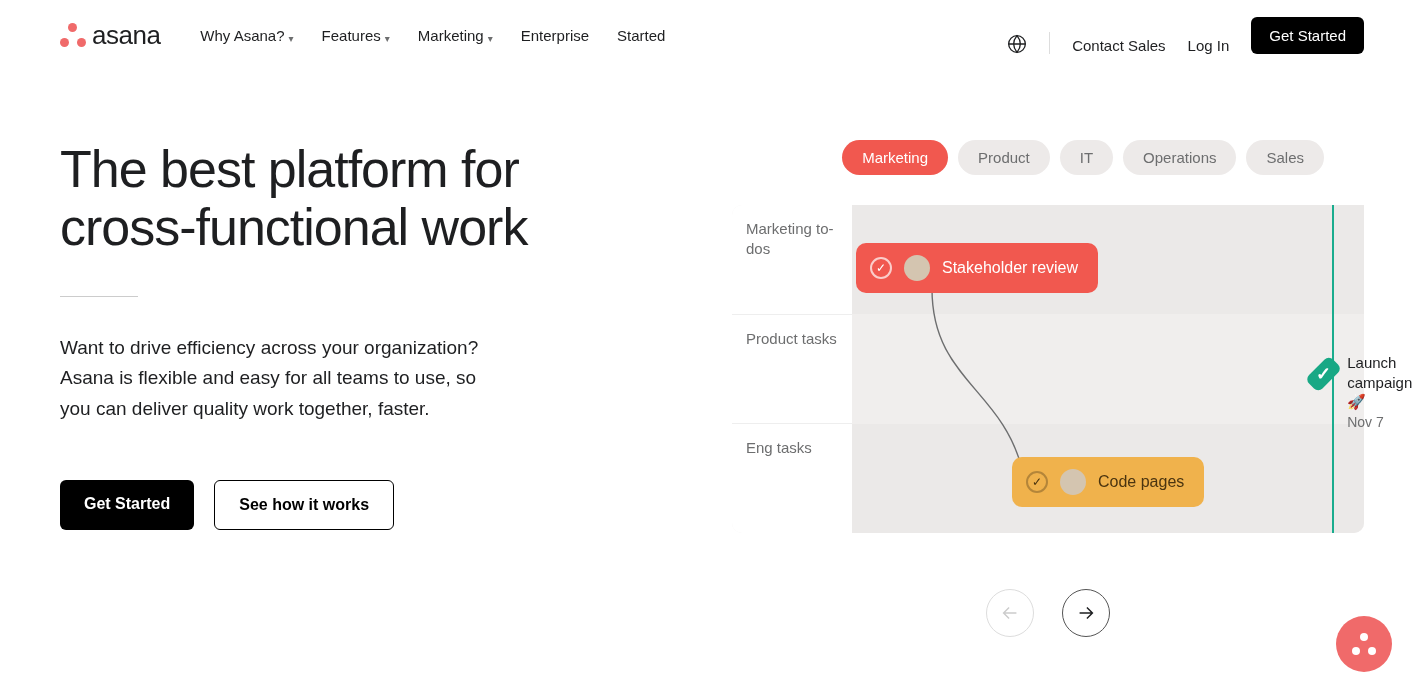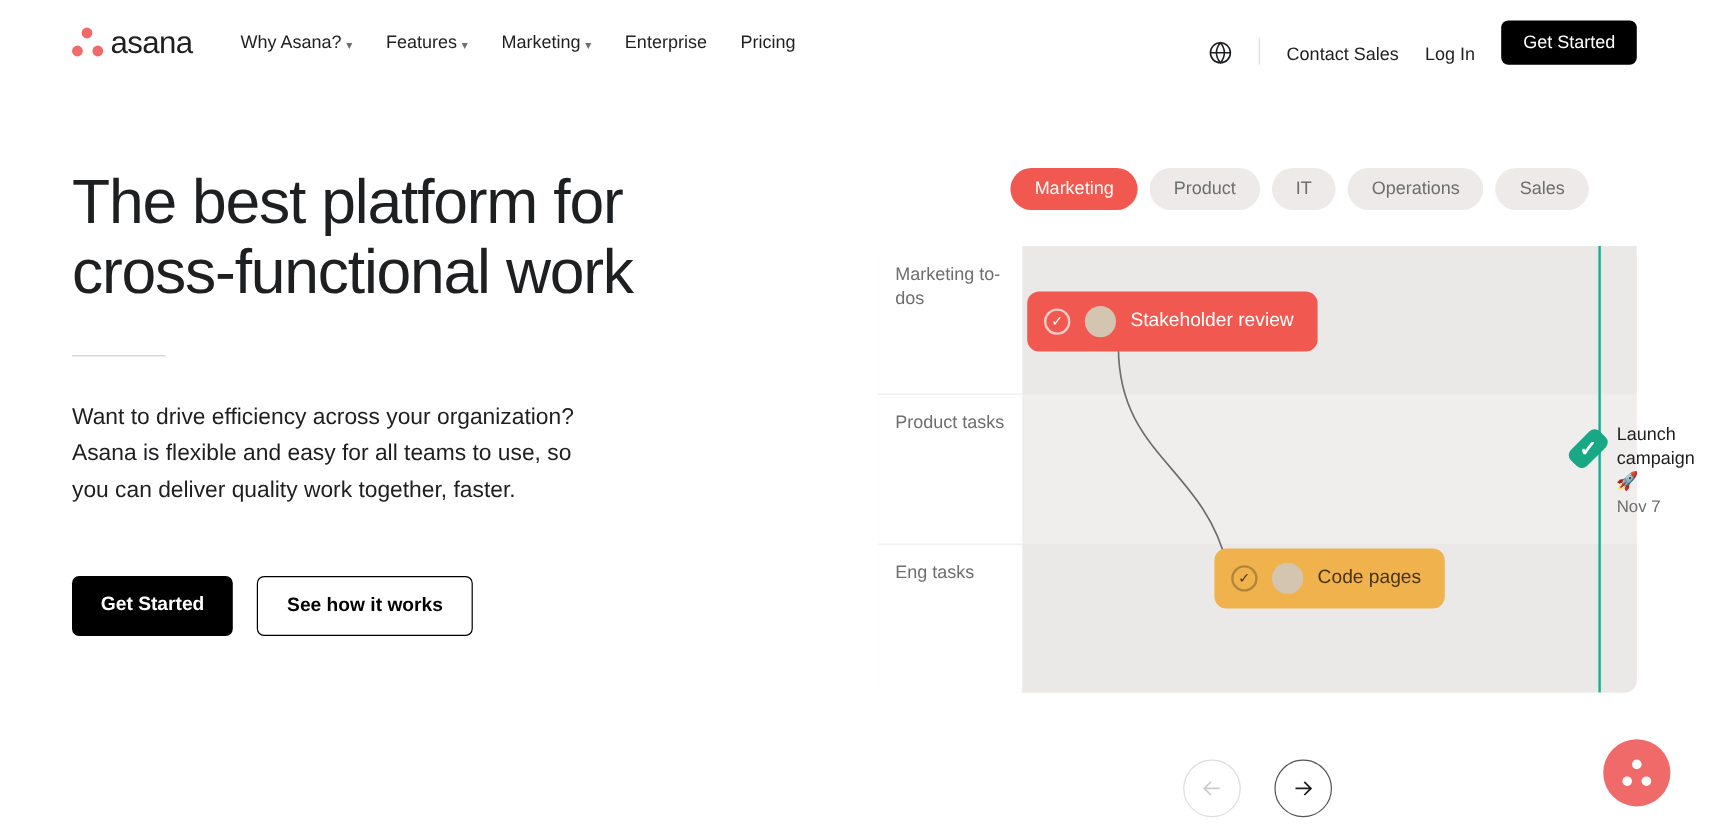--- a/index.html
+++ b/index.html
@@ -32,21 +32,21 @@
 .hero-ctas { display:flex; gap:20px; margin-top:56px;}
 .btn-primary { background:#000; color:#fff; padding:15px 24px; border-radius:6px; font-size:16px; font-weight:600; cursor:pointer;}
 .btn-outline { background:#fff; color:#000; padding:15px 24px; border:1px solid #000; border-radius:6px; font-size:16px; font-weight:600; cursor:pointer;}
 
 
 .hero-right { flex:1; display:flex; flex-direction:column; align-items:flex-end;}
 .tabs { display:flex; gap:10px; margin-bottom:30px; padding-right:40px;}
 .tab { padding:9px 20px; border-radius:30px; background:#edeae9; color:#6d6e6f; font-size:15px; font-weight:500; cursor:pointer;}
 .tab.active { background:#f1584f; color:#fff;}
 
-.timeline { width:632px; height:372px; background:#f5f3f3; border-radius:10px; display:flex; position:relative;}
+.timeline { width:632px; height:328px; background:#f5f3f3; border-radius:10px; display:flex; position:relative;}
 .tl-side { width:120px; background:#fff; border-radius:10px 0 0 10px; display:flex; flex-direction:column;}
 .tl-sec { flex:1; padding:14px 14px; font-size:15px; color:#6d6e6f; border-bottom:1px solid #eee; line-height:1.3;}
 .tl-sec:last-child{border-bottom:none;}
 .tl-body { flex:1; position:relative;}
 .tl-row-bg { position:absolute; left:0; right:0; height:33.33%; }
 .tl-row-bg:nth-child(1){top:0; background:#ebe9e8;}
 .tl-row-bg:nth-child(2){top:33.33%; background:#f0eeed;}
 .tl-row-bg:nth-child(3){top:66.66%; background:#ebe9e8; border-radius:0 0 10px 0;}
 .vline { position:absolute; top:0; bottom:0; width:2px; background:#1aac8e; left:480px; z-index:3;}
 
@@ -96,21 +96,21 @@
         <span class="chev">▾</span>
       </div>
     <div class="nav-item">
         <span>Marketing</span>
         <span class="chev">▾</span>
       </div>
     <div class="nav-item">
         <span>Enterprise</span>
       </div>
     <div class="nav-item">
-        <span>Pricing</span>
+        <span>Started</span>
       </div>
   </div>
   <div class="header-right">
     <svg class="globe" viewBox="0 0 24 24" fill="none" stroke="currentColor" stroke-width="1.6">
         <circle cx="12" cy="12" r="10"></circle>
         <path d="M2 12h20M12 2c2.5 3 4 6.5 4 10s-1.5 7-4 10c-2.5-3-4-6.5-4-10s1.5-7 4-10z"></path>
       </svg>
     <div class="divider"></div>
     <span class="hr-link">Contact Sales</span>
     <span class="hr-link">Log In</span>

